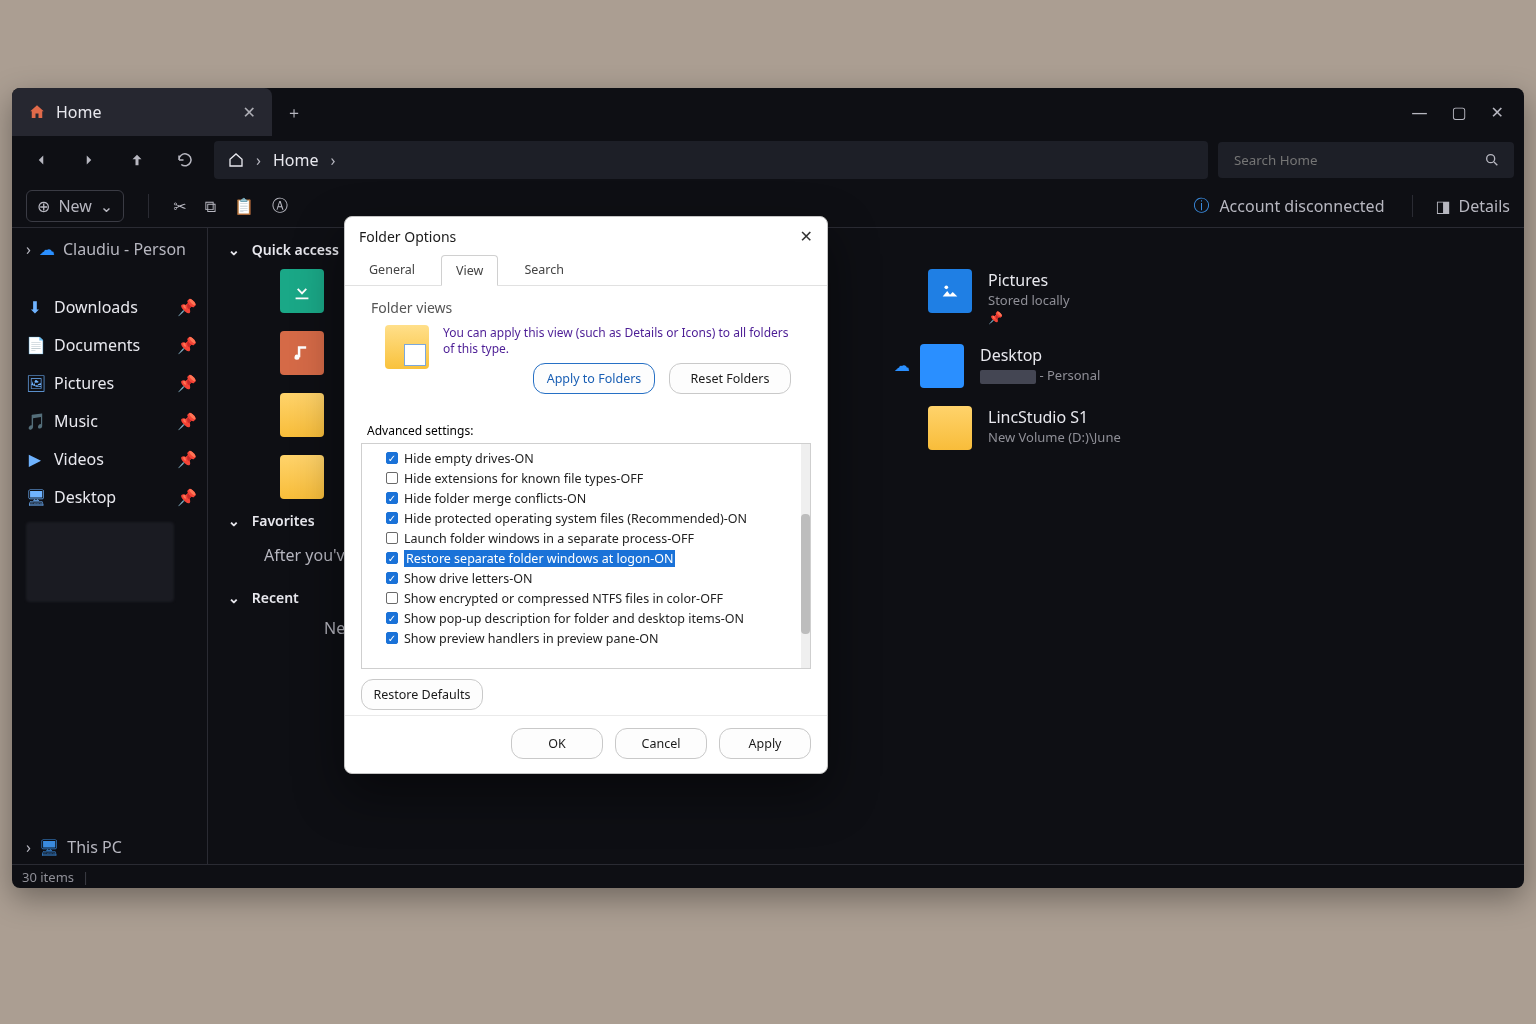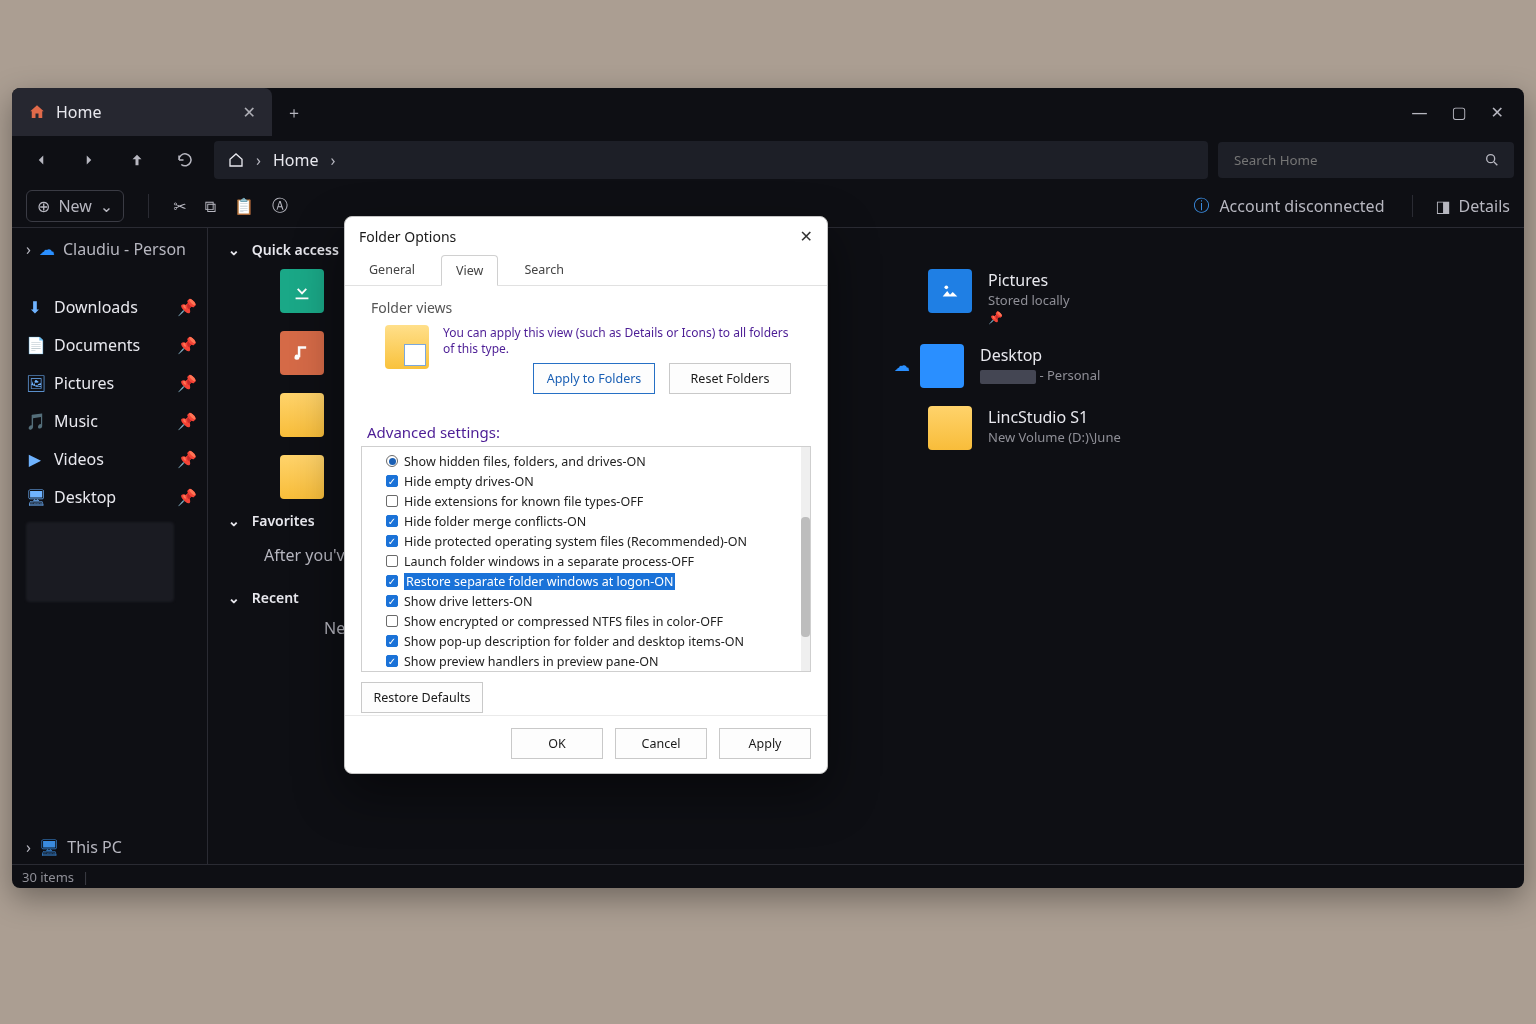--- a/index.html
+++ b/index.html
@@ -94,23 +94,23 @@
   .dlg-tabs{display:flex;gap:12px;padding:0 10px;border-bottom:1px solid #e1e1e1}
   .dlg-tab{padding:6px 14px;font-size:12.5px;color:#444}
   .dlg-tab.active{background:#fff;border:1px solid #d0d0d0;border-bottom:1px solid #fff;border-radius:4px 4px 0 0;margin-bottom:-1px}
   .dlg-body{flex:1;padding:8px 16px 0 16px;overflow:hidden}
   .group-label{font-size:14px;color:#555;padding:4px 0 4px 10px}
   .folderviews{display:flex;gap:14px;padding:4px 10px 12px 24px}
   .fv-icon{width:44px;height:44px;background:linear-gradient(#ffdf8a,#f9c23c);border-radius:4px;position:relative}
   .fv-icon::after{content:"";position:absolute;right:3px;bottom:3px;width:20px;height:20px;background:#fff;border:1px solid #7aa7dc;display:block}
   .fv-text{font-size:12px;color:#4c1d95;line-height:1.35}
   .btnrow{display:flex;gap:14px;padding:6px 0 14px 90px}
-  .winbtn{min-width:122px;padding:6px 10px;border:1px solid #c9c9c9;border-radius:0;background:#fdfdfd;text-align:center;font-size:12.5px}
+  .winbtn{min-width:122px;padding:6px 10px;border:1px solid #c9c9c9;border-radius:12px;background:#fdfdfd;text-align:center;font-size:12.5px}
   .winbtn.primary{border:1px solid #2670c5;color:#1a5fb4}
-  .adv-label{font-size:15px;color:#4c1d95;margin:2px 0 4px 6px}
+  .adv-label{font-size:12px;color:#000000;margin:2px 0 4px 6px}
   .adv-box{border:1px solid #cfcfcf;height:226px;overflow:hidden;position:relative}
   .adv-scroll{position:absolute;right:0;top:0;bottom:0;width:9px;background:#efefef}
   .adv-thumb{position:absolute;right:0;top:70px;width:9px;height:120px;background:#bdbdbd;border-radius:4px}
   .adv-list{padding:4px 10px 4px 24px}
   .opt{display:flex;align-items:center;gap:6px;padding:1.5px 0;font-size:12.5px;color:#222}
   .opt.radio .box{width:12px;height:12px;border-radius:50%;border:1px solid #6a6a6a;display:flex;align-items:center;justify-content:center}
   .opt.radio.checked .box::after{content:"";width:7px;height:7px;border-radius:50%;background:#1a5fb4}
   .opt.check .box{width:12px;height:12px;border:1px solid #6a6a6a;border-radius:2px;display:flex;align-items:center;justify-content:center;background:#fff}
   .opt.check.checked .box{background:#1a72d8;border-color:#1a72d8}
   .opt.check.checked .box::after{content:"✓";color:#fff;font-size:10px;line-height:1}
@@ -361,24 +361,20 @@
         <div class="fv-text">You can apply this view (such as Details or Icons) to all folders of this type.</div>
         <div class="btnrow">
           <div class="winbtn primary">Apply to Folders</div>
           <div class="winbtn">Reset Folders</div>
         </div>
       </div>
     </div>
     <div class="adv-label">Advanced settings:</div>
     <div class="adv-box">
       <div class="adv-list" id="adv-list">
-          <div class="opt radio checked">
-            <span class="box"></span>
-            <span class="lbl">Show hidden files, folders, and drives-ON</span>
-          </div>
           <div class="opt check checked">
             <span class="box"></span>
             <span class="lbl">Hide empty drives-ON</span>
           </div>
           <div class="opt check">
             <span class="box"></span>
             <span class="lbl">Hide extensions for known file types-OFF</span>
           </div>
           <div class="opt check checked">
             <span class="box"></span>

